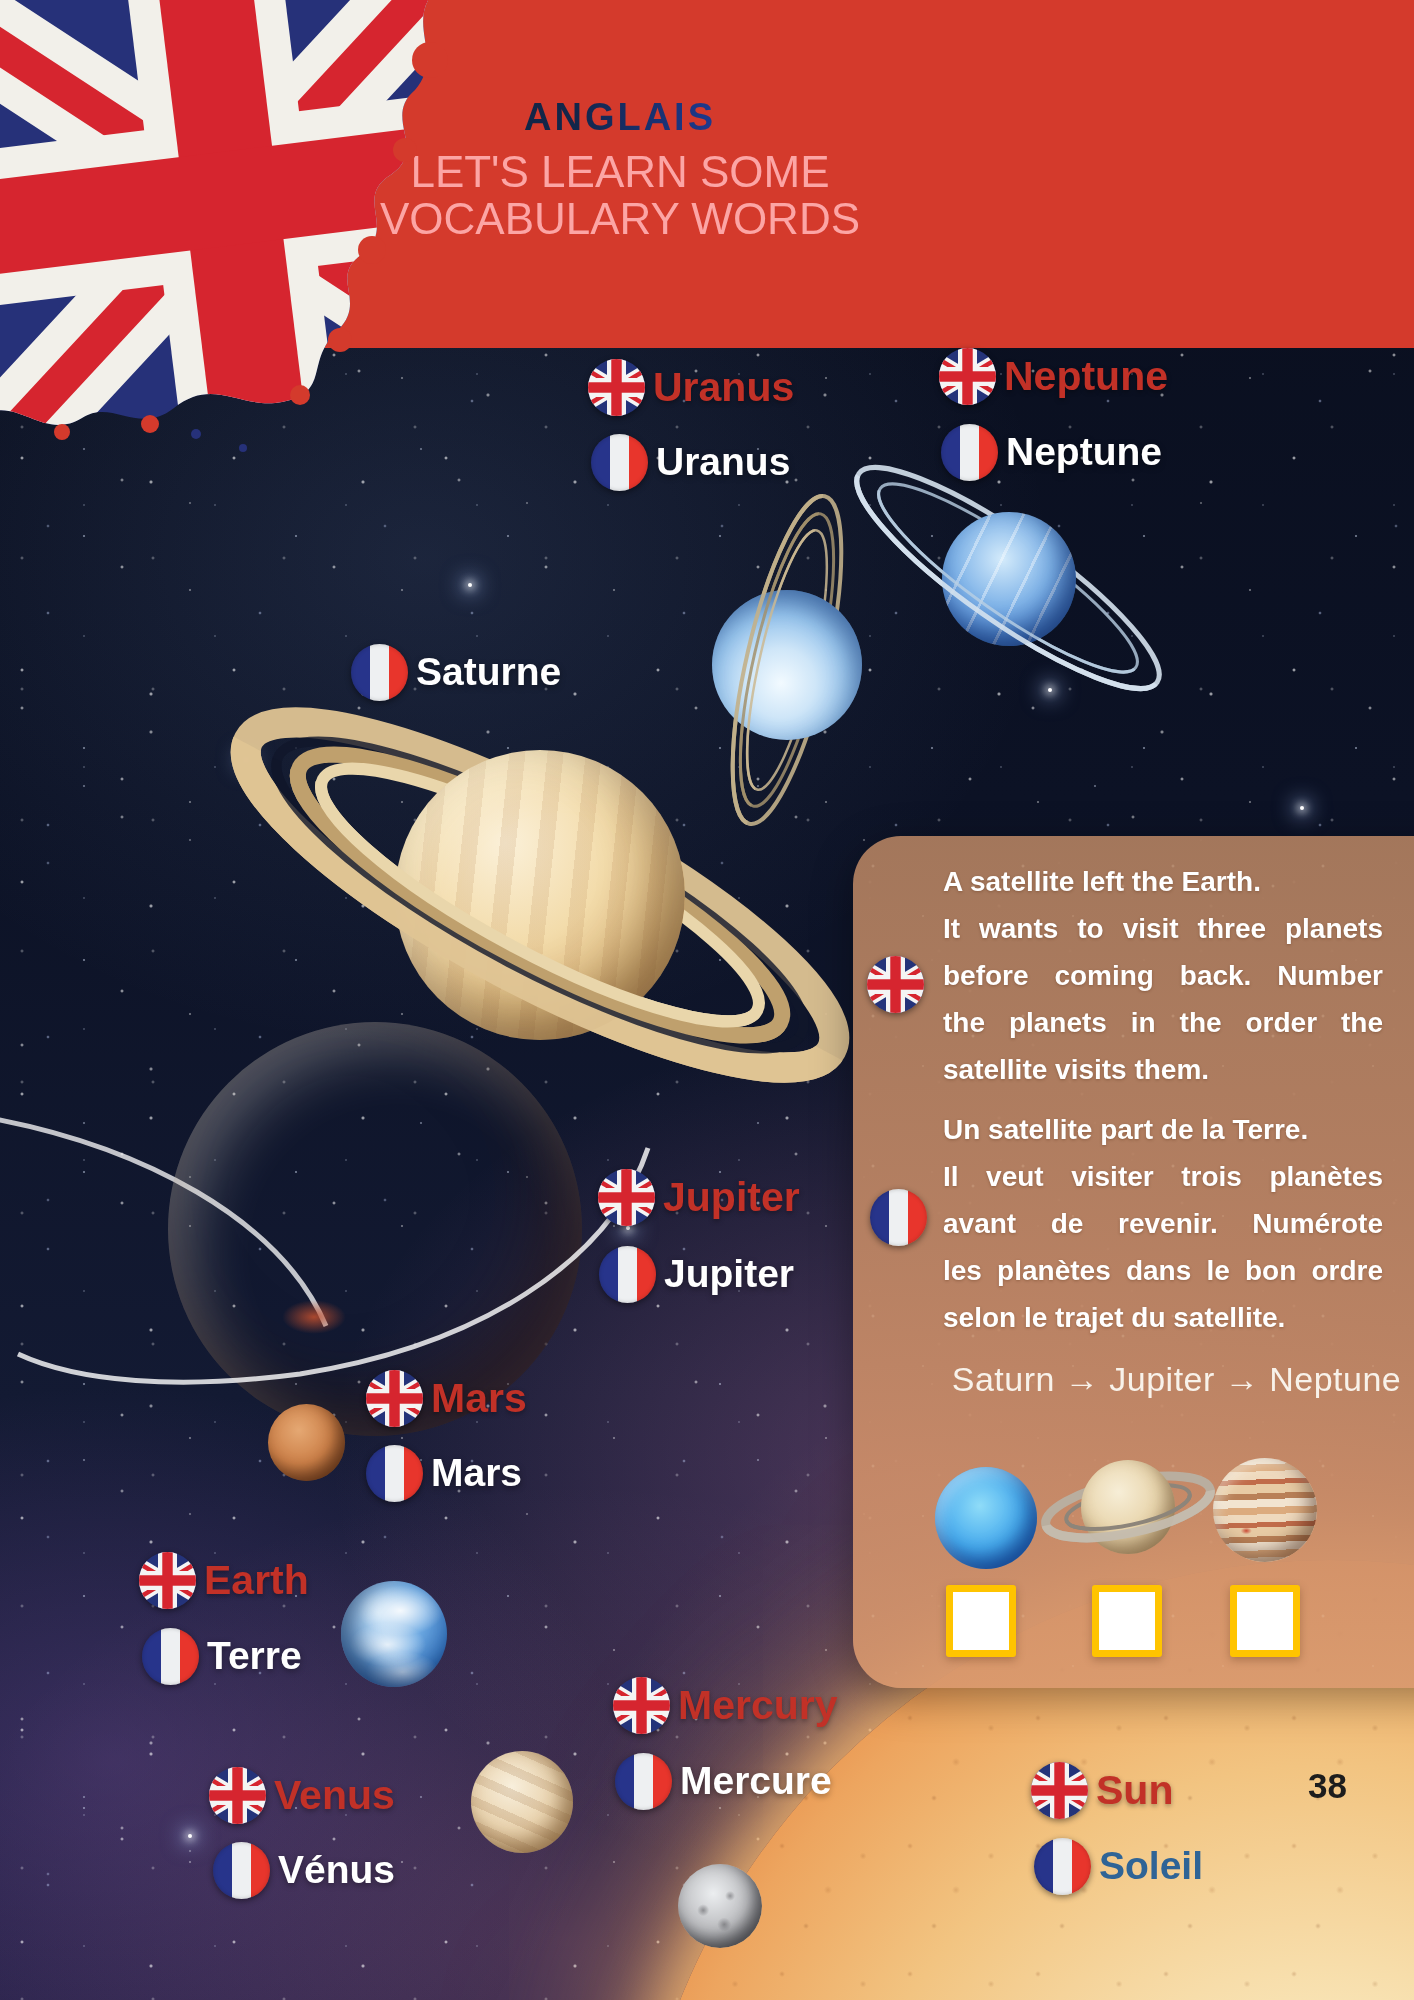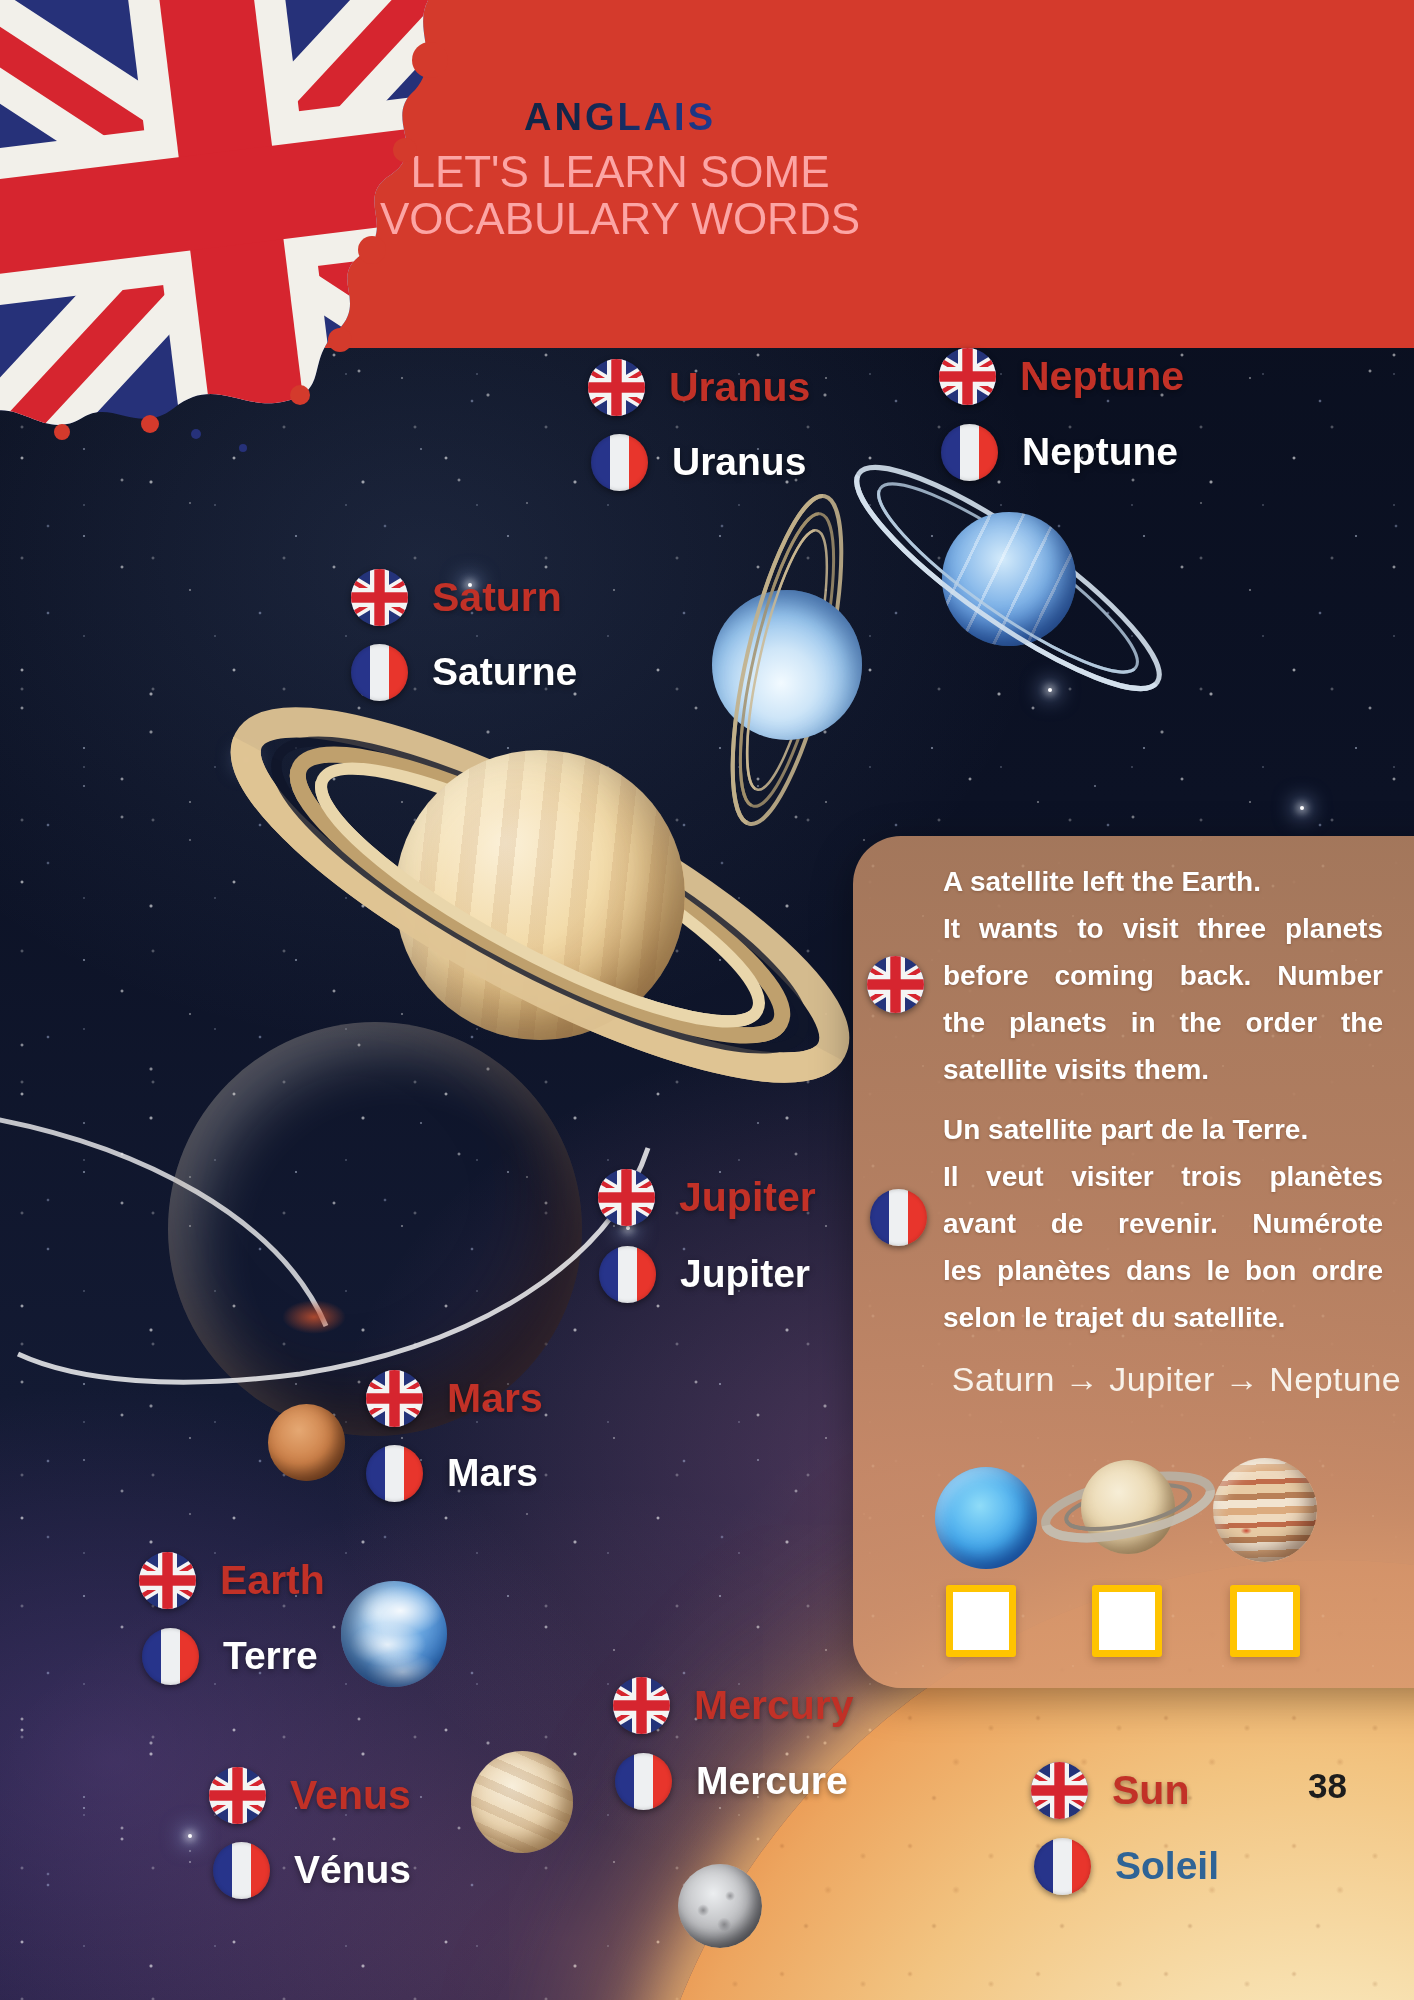--- a/index.html
+++ b/index.html
@@ -91,21 +91,21 @@
   
   .banner{position:absolute;left:0;top:0;width:1414px;height:348px;background:#d43a2c;}
   .header-text{position:absolute;left:180px;top:96px;width:880px;text-align:center;}
   .subject{font-size:38px;font-weight:900;letter-spacing:3px;
     background:linear-gradient(90deg,#0e1f35 0%,#13264a 45%,#2547c0 72%,#3d5ae2 100%);
     -webkit-background-clip:text;background-clip:text;color:transparent;}
   .title{margin-top:9px;color:#fca5a5;font-size:44px;line-height:47px;font-weight:400;letter-spacing:0px;}
   .flag-splash{position:absolute;left:0;top:0;}
 
   
-  .vocab-row{position:absolute;display:flex;align-items:center;gap:24px;height:58px;}
+  .vocab-row{position:absolute;display:flex;align-items:center;gap:8px;height:58px;}
   .uk-round{width:57px;height:57px;border-radius:50%;overflow:hidden;flex:0 0 auto;
     box-shadow:0 2px 6px rgba(0,0,0,.45);}
   .uk-round svg{display:block;width:57px;height:57px;}
   .fr-round{width:57px;height:57px;border-radius:50%;flex:0 0 auto;
     background:linear-gradient(90deg,#27348b 0 34%,#eef0f2 34% 66%,#e8352c 66% 100%);
     box-shadow:0 2px 6px rgba(0,0,0,.45), inset 0 0 4px rgba(0,0,0,.2);}
   .word-en{font-size:41px;font-weight:800;color:#c23127;text-shadow:0 2px 5px rgba(0,0,0,.35);}
   .word-fr{font-size:39px;font-weight:800;color:#ffffff;text-shadow:0 2px 6px rgba(0,0,0,.4);}
   .word-fr.blue{color:#2f6496;text-shadow:none;}
 
@@ -310,28 +310,20 @@
           <use href="#ukflag" transform="translate(-12,0)"></use>
         </svg>
       </span>
     <span class="word-en">Neptune</span>
   </div>
   <div class="vocab-row" style="left:941px;top:423px">
     <span class="fr-round"></span>
     <span class="word-fr">Neptune</span>
   </div>
 
-  <div class="vocab-row" style="left:351px;top:568px">
-    <span class="uk-round">
-        <svg viewBox="0 0 36 36">
-          <use href="#ukflag" transform="translate(-12,0)"></use>
-        </svg>
-      </span>
-    <span class="word-en">Saturn</span>
-  </div>
   <div class="vocab-row" style="left:351px;top:643px">
     <span class="fr-round"></span>
     <span class="word-fr">Saturne</span>
   </div>
 
   <div class="vocab-row" style="left:598px;top:1168px">
     <span class="uk-round">
         <svg viewBox="0 0 36 36">
           <use href="#ukflag" transform="translate(-12,0)"></use>
         </svg>

